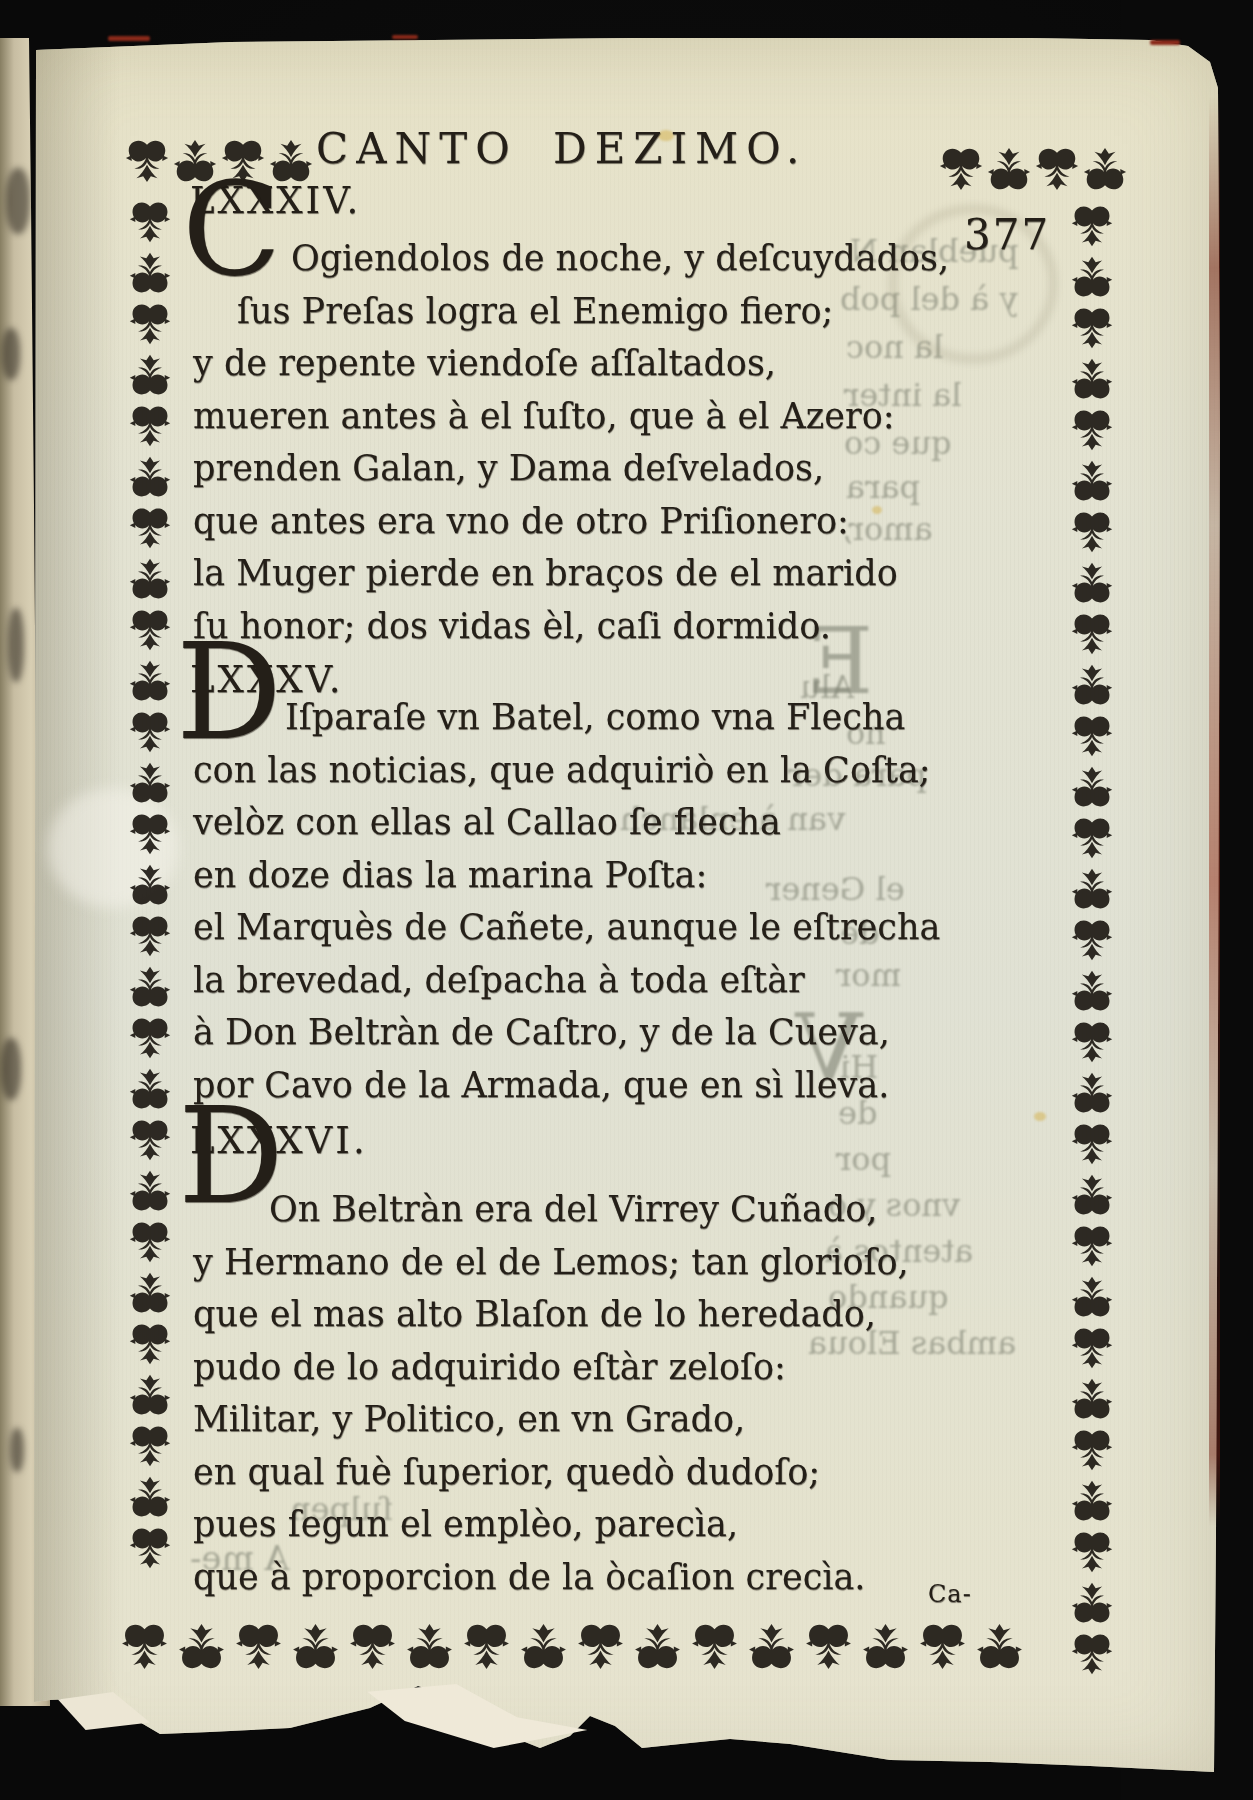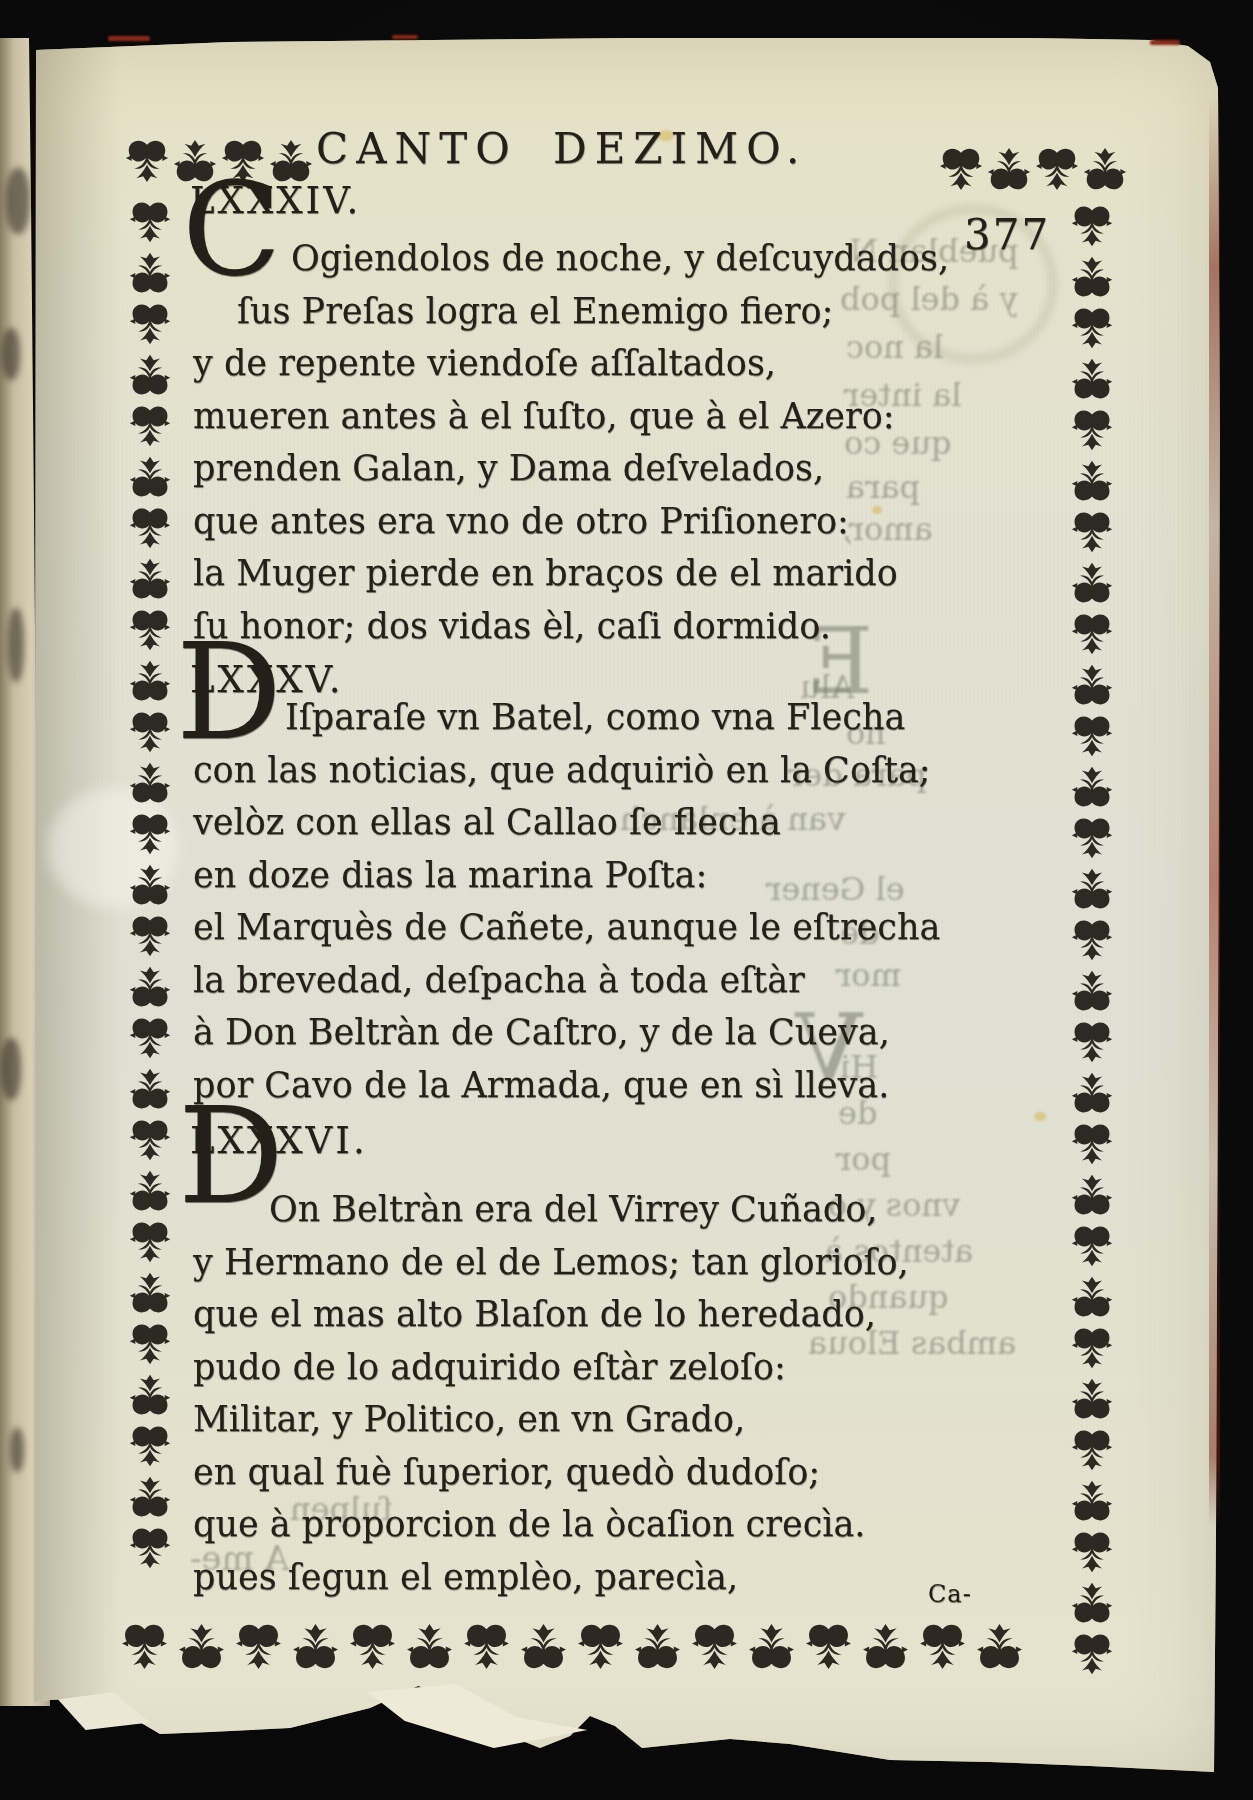--- a/index.html
+++ b/index.html
@@ -442,22 +442,22 @@
     <h2 class="snum sn3 ink">LXXXVI.</h2>
     <div class="dropcap dc3 ink">D</div>
     <div class="lines lb3 ink">
       <div class="first">On Beltràn era del Virrey Cuñado,</div>
       <div class="rest">
           <div class="line">y Hermano de el de Lemos; tan glorioſo,</div>
           <div class="line">que el mas alto Blaſon de lo heredado,</div>
           <div class="line">pudo de lo adquirido eſtàr zeloſo:</div>
           <div class="line">Militar, y Politico, en vn Grado,</div>
           <div class="line">en qual fuè ſuperior, quedò dudoſo;</div>
+          <div class="line">pues ſegun el emplèo, parecìa,</div>
           <div class="line">que à proporcion de la òcaſion crecìa.</div>
-          <div class="line">pues ſegun el emplèo, parecìa,</div>
         </div>
     </div>
 
     <div class="catchword ink">Ca-</div>
   </div>
 
   <div class="tear-flap"></div>
   <div class="tear-flap2"></div>
 
   <div class="red-edge"></div>

